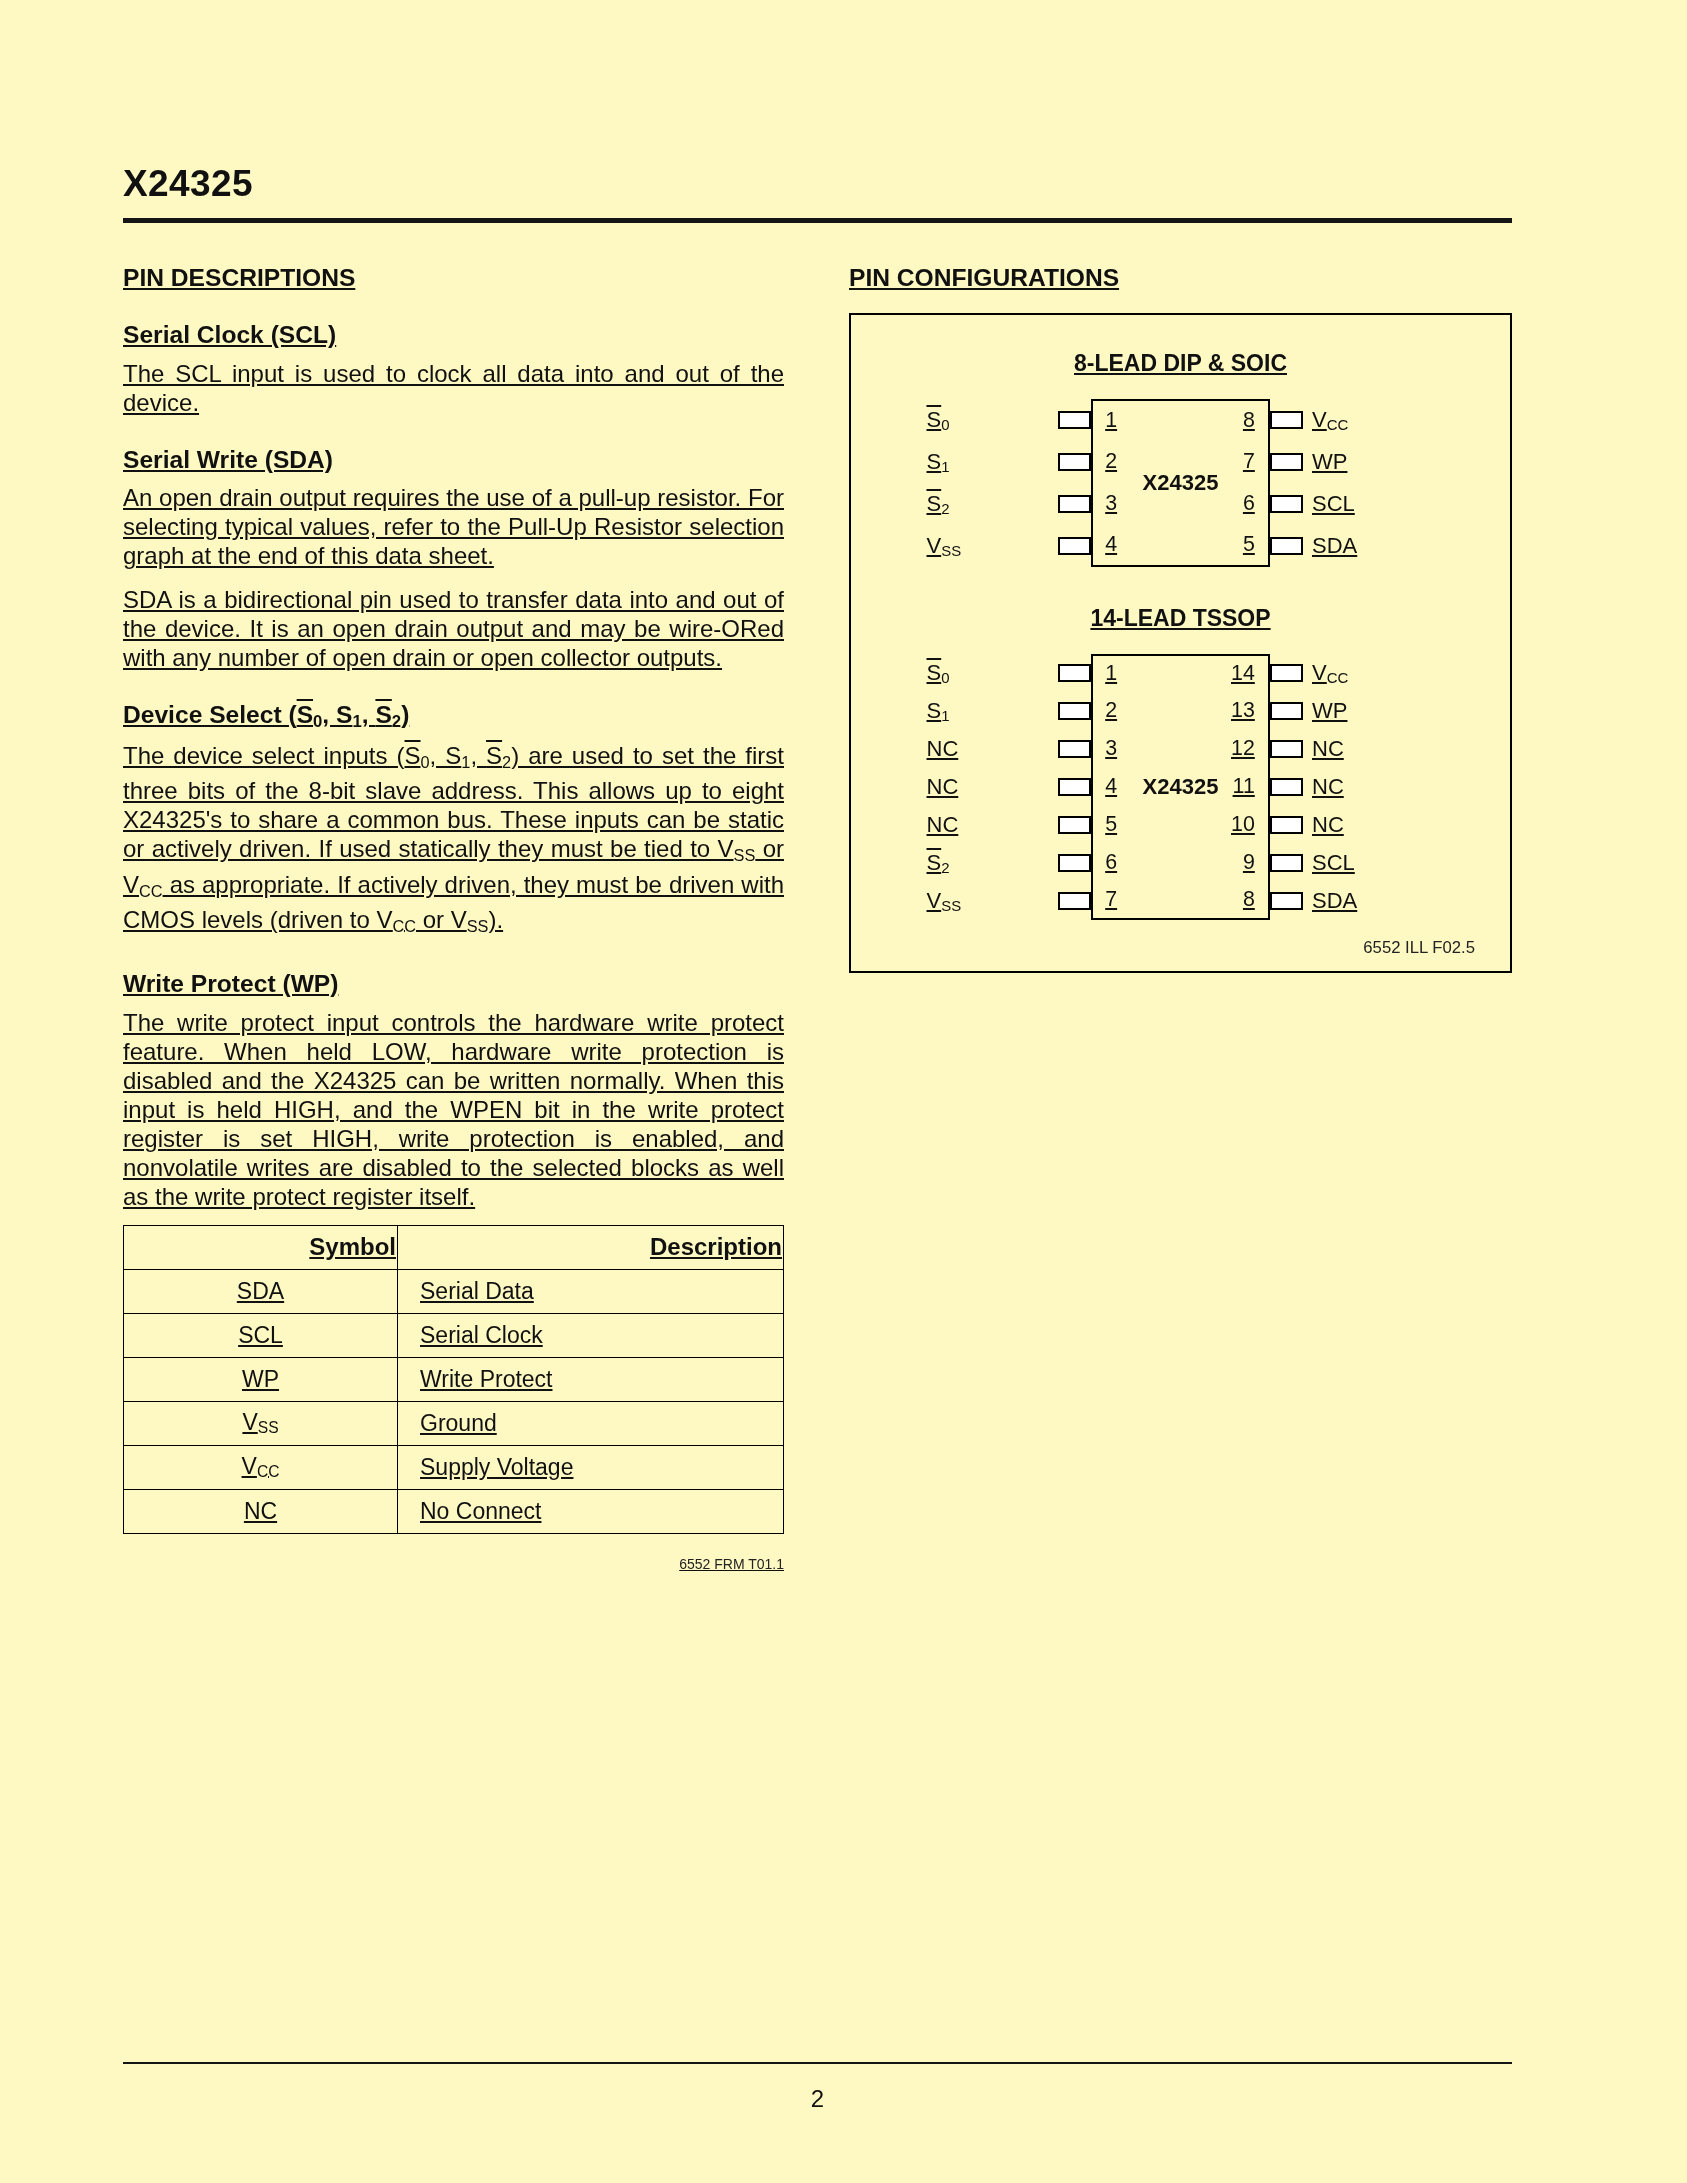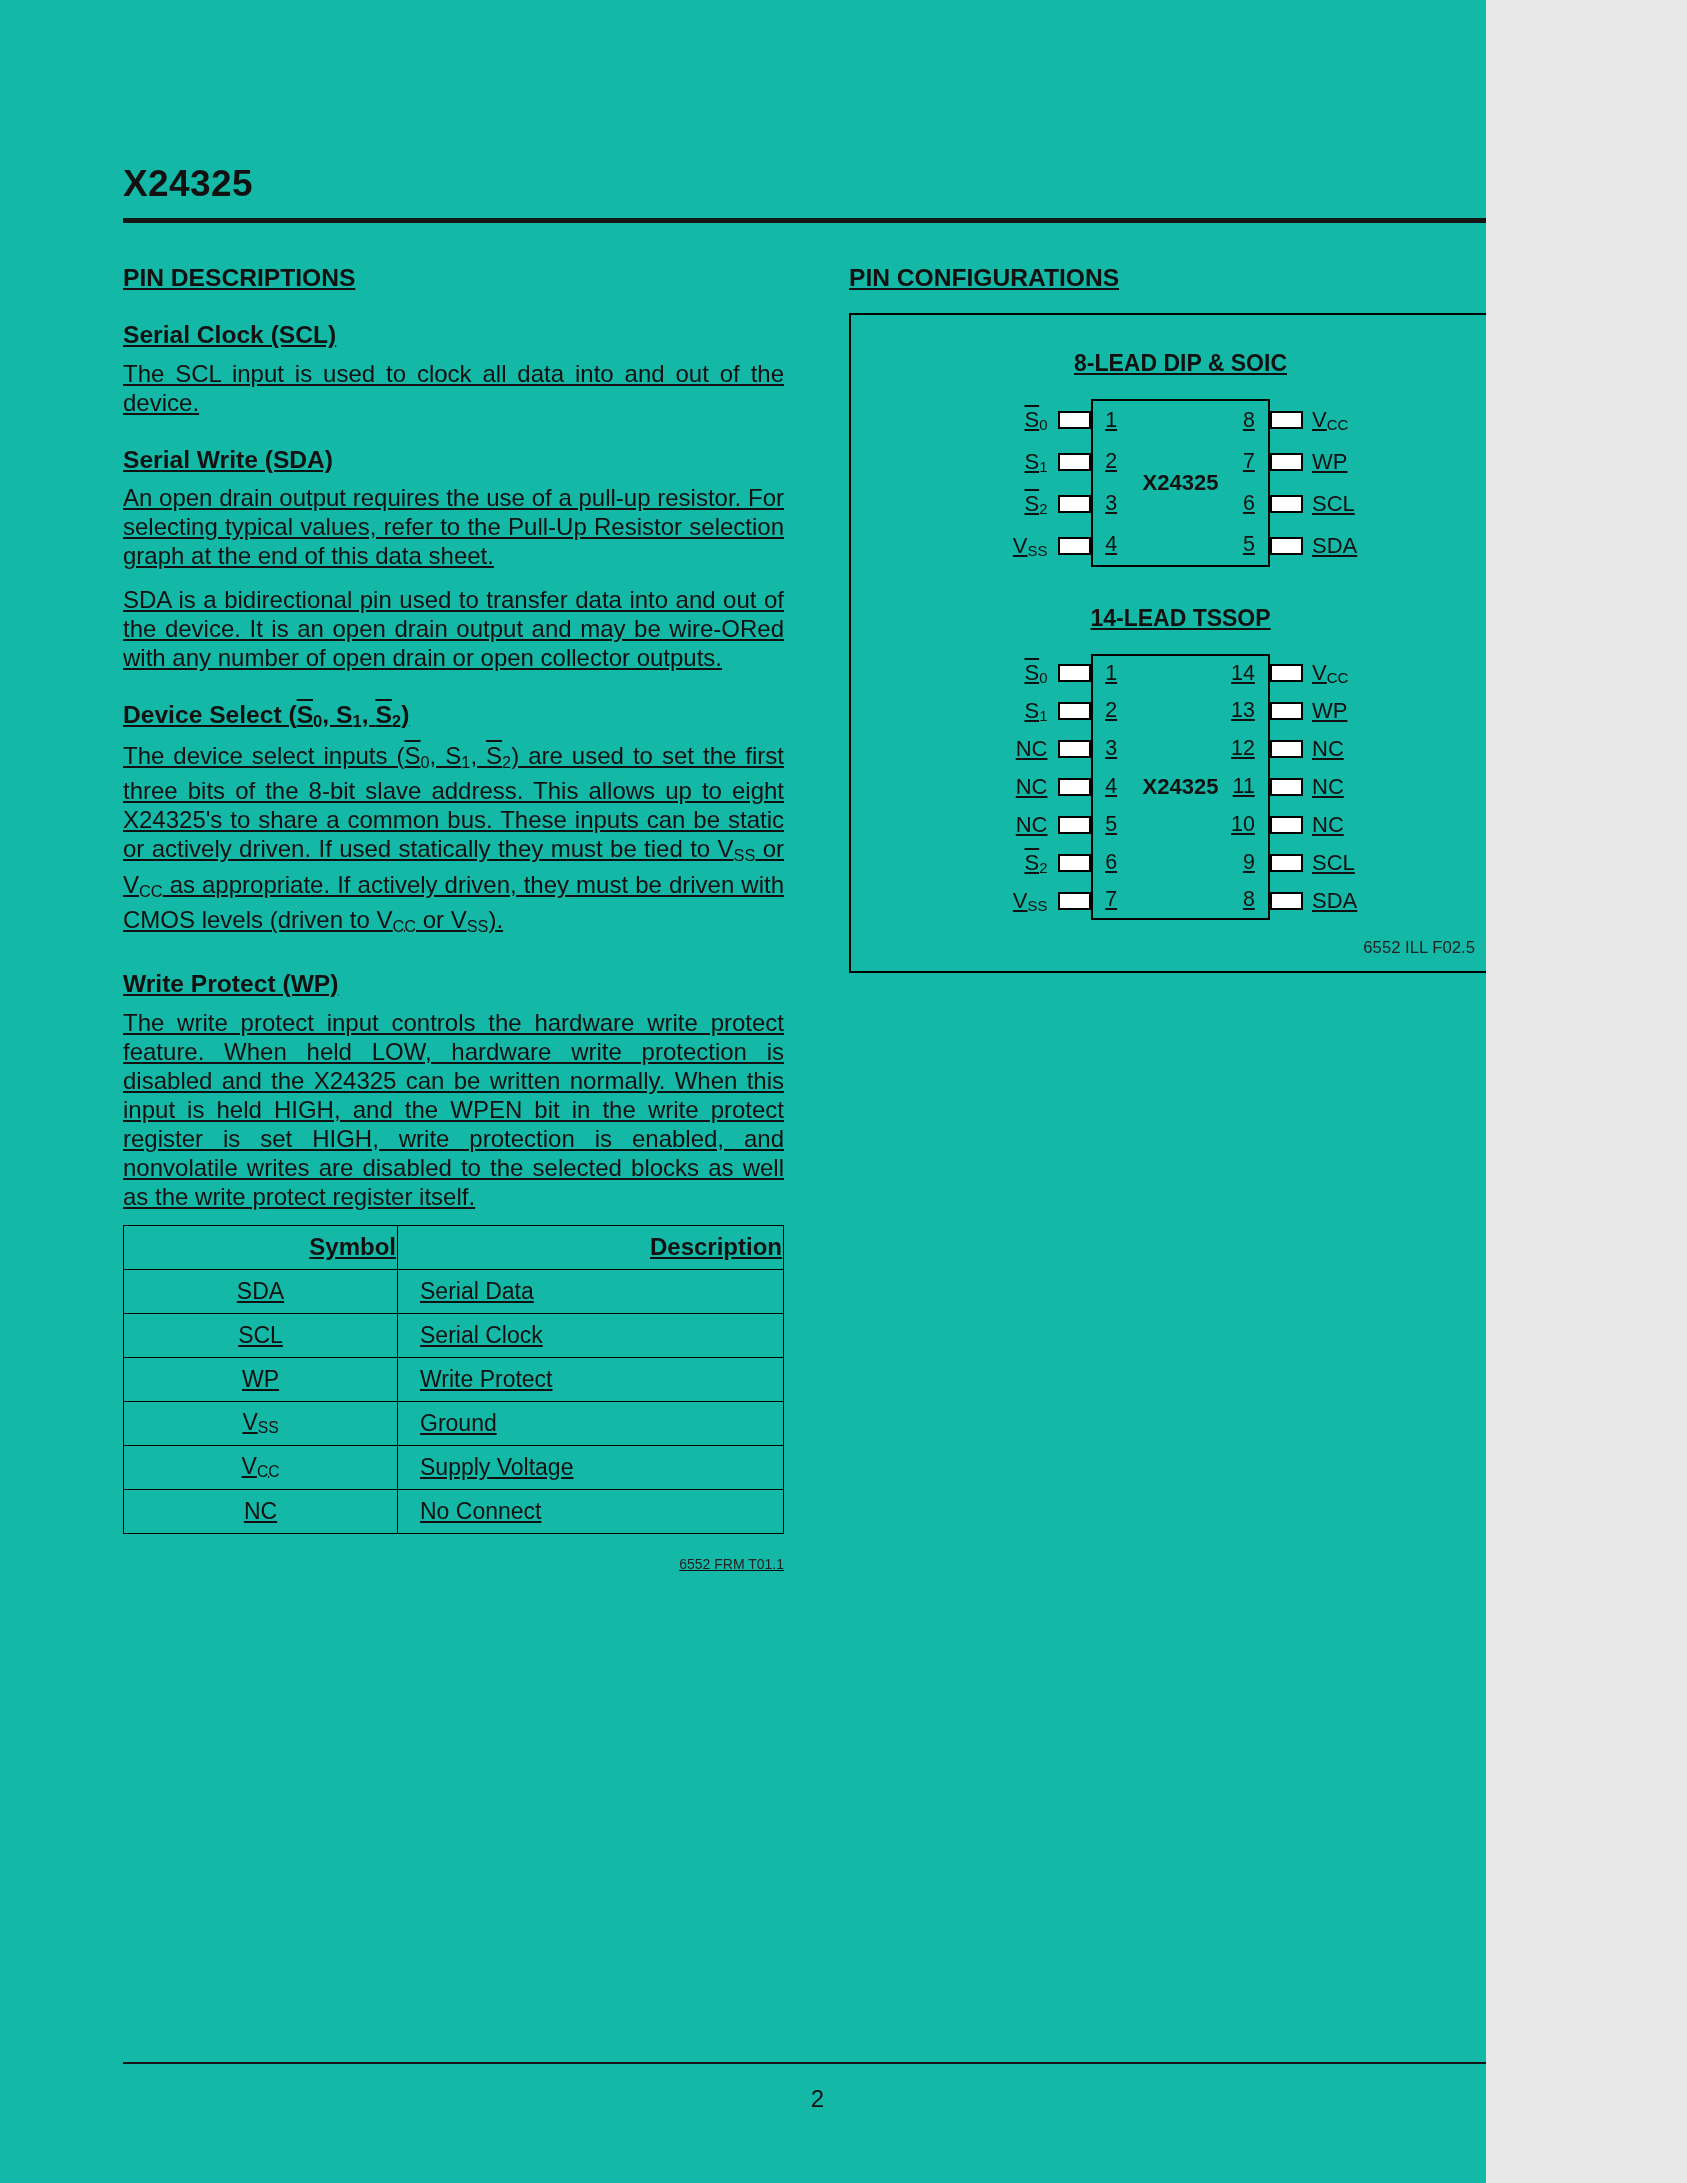--- a/index.html
+++ b/index.html
@@ -1,21 +1,21 @@
 <!DOCTYPE html>
 <html style="font-size:12.7px"><head>
 <meta charset="utf-8">
 <style>
   * { box-sizing: border-box; }
   html, body { margin: 0; padding: 0; background: #e8e8e8; }
   .page {
     position: relative;
-    width: 1486px;
+    width: 1687px;
     height: 2183px;
-    background: #14b8a6;
+    background: #fef9c3;
     font-family: "Liberation Sans", sans-serif;
     color: #111;
     overflow: hidden;
   }
   .content {
     position: absolute;
     left: 123px;
     top: 163px;
     width: 1389px;
   }
@@ -108,21 +108,21 @@
   .pin-row {
     display: flex;
     align-items: center;
   }
   .pkg-0 .pin-row { height: 42px; }
   .pkg-1 .pin-row { height: 38px; }
   .lbl {
     font-size: 22px;
     width: 131px;
   }
-  .lbl.left { text-align: right; padding-right: 10px; }
+  .lbl.left { text-align: left; padding-right: 10px; }
   .lbl.right { text-align: left; padding-left: 9.5px; }
   .pin-box {
     width: 33px;
     height: 17.5px;
     border: 2.4px solid #000;
     background: #fff;
     flex: 0 0 33px;
   }
   .chip-col {
     width: 179px;

